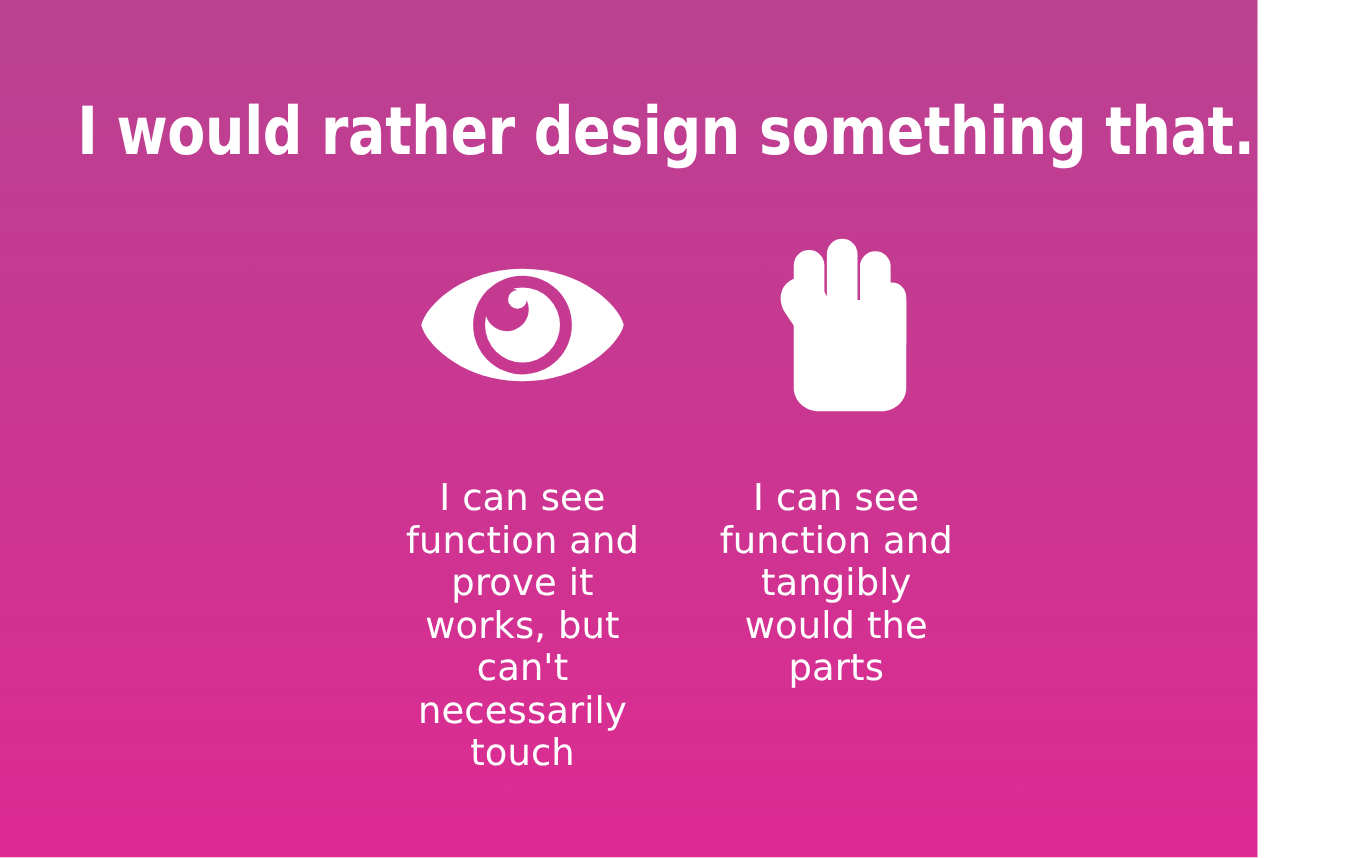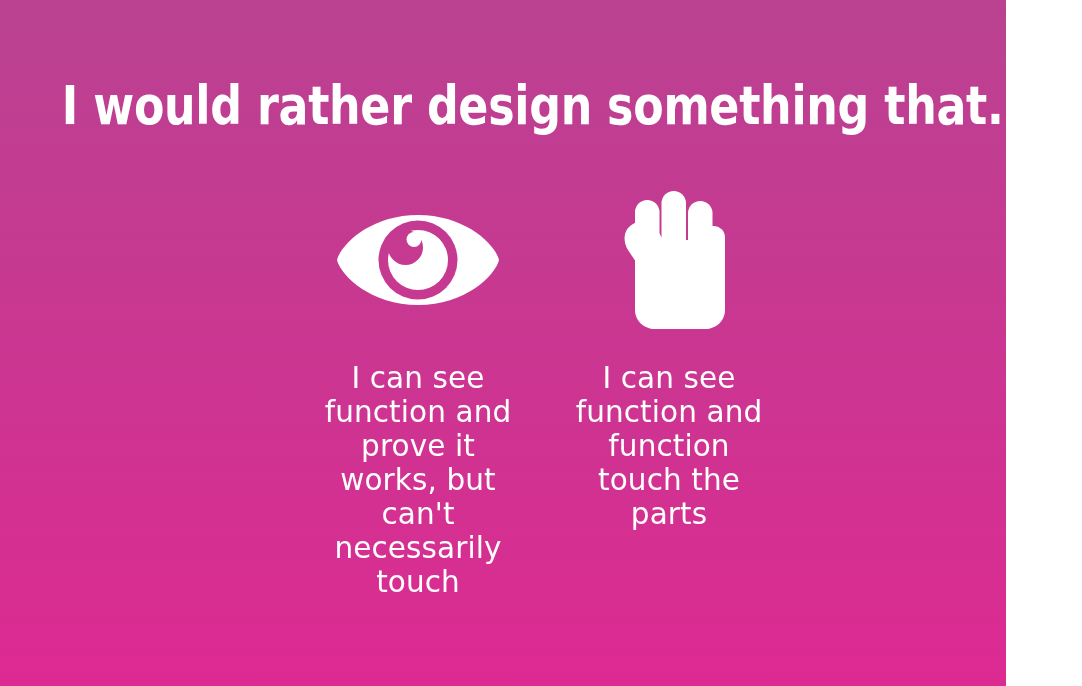--- a/index.html
+++ b/index.html
@@ -64,20 +64,21 @@
     position:absolute;
     left:0;
     width:100%;
     text-align:center;
     color:#ffffff;
     font-family:"DejaVu Sans", sans-serif;
     font-weight:normal;
     font-size:29.5px;
     line-height:34px;
     letter-spacing:0.1px;
+    margin-top:20px;
   }
   .col.left  .caption { top:361px; }
   .col.right .caption { top:361px; }
 </style>
 </head>
 <body>
 
 <div id="slide">
 
   <h1 id="title">I would rather design something that..</h1>
@@ -133,17 +134,17 @@
                      L60 57 Z"></path>
 
             <rect x="29" y="12" width="24.5" height="70" rx="12.25"></rect>
             <rect x="55.5" y="3" width="24.5" height="79" rx="12.25"></rect>
             <rect x="82" y="13" width="24.5" height="69" rx="12.25"></rect>
             <rect x="96" y="38" width="23" height="60" rx="11.5"></rect>
           </g>
         </svg>
       </div>
 
-      <div class="caption">I can see function and function touch the parts</div>
+      <div class="caption">I can see function and tangibly would the parts</div>
     </div>
 
   </div>
 </div>
 
 </body></html>

